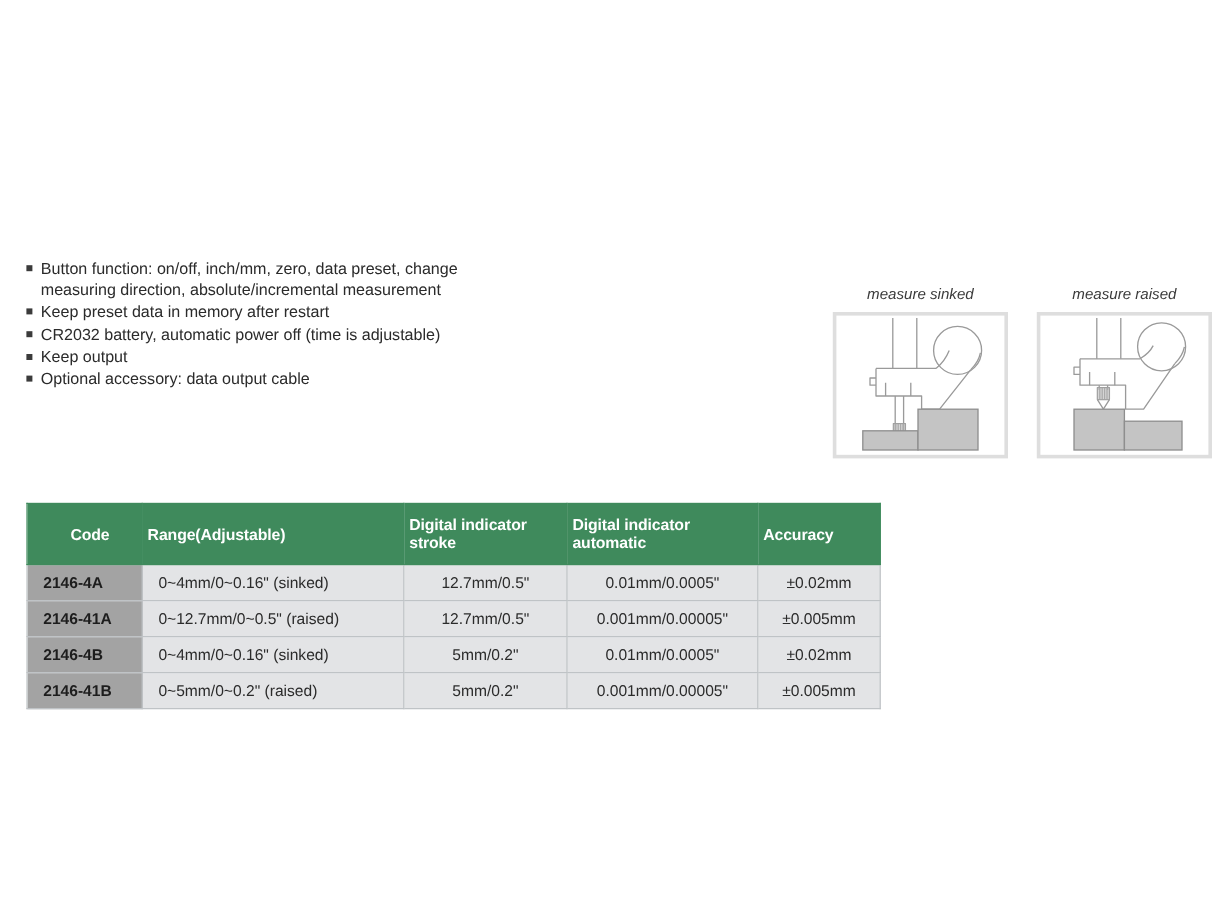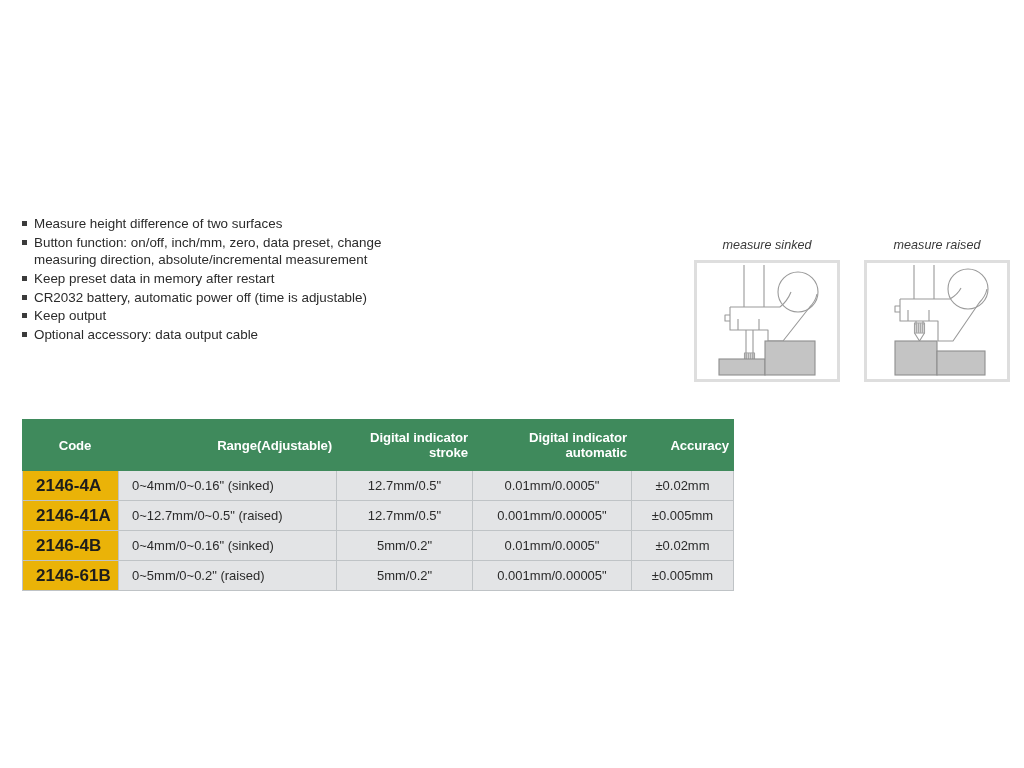--- a/index.html
+++ b/index.html
@@ -74,44 +74,44 @@
     padding: 0;
     vertical-align: middle;
   }
   table.spec-table thead th {
     background: #3f8a5c;
     border-color: #3f8a5c;
     color: #ffffff;
     font-size: 13.2px;
     font-weight: bold;
     line-height: 15px;
-    text-align: right;
+    text-align: left;
     height: 46px;
     padding: 2px 4px;
     letter-spacing: -0.1px;
   }
   table.spec-table thead th.th-code {
     text-align: center;
     padding-left: 13px;
   }
   table.spec-table tbody td {
     background: #e3e4e6;
     height: 29px;
     font-size: 13px;
     color: #2b2b2b;
     text-align: center;
     white-space: nowrap;
   }
   table.spec-table tbody td.cell-code {
-    background: #eab308;
+    background: #a3a3a3;
     font-weight: bold;
     color: #1d1d1d;
     text-align: left;
     padding-left: 13px;
-    font-size: 17px;
+    font-size: 13px;
   }
   table.spec-table tbody td.cell-range {
     text-align: left;
     padding-left: 13px;
   }
 
   
   col.c-code   { width: 96px; }
   col.c-range  { width: 218px; }
   col.c-stroke { width: 136px; }
@@ -150,26 +150,20 @@
     display: block;
     width: 100%;
     height: 100%;
   }
 </style>
 </head>
 <body>
 
 <div id="feature-list">
 
-  <div class="feature-item">
-    <span class="bullet-marker">
-        <i></i>
-      </span>
-    <span class="feature-text">Measure height difference of two surfaces</span>
-  </div>
 
   <div class="feature-item">
     <span class="bullet-marker">
         <i></i>
       </span>
     <span class="feature-text">
       <span>Button function: on/off, inch/mm, zero, data preset, change</span>
       <span class="line2">measuring direction, absolute/incremental measurement</span>
     </span>
   </div>
@@ -252,21 +246,21 @@
         <td>±0.005mm</td>
       </tr>
       <tr>
         <td class="cell-code">2146-4B</td>
         <td class="cell-range">0~4mm/0~0.16" (sinked)</td>
         <td>5mm/0.2"</td>
         <td>0.01mm/0.0005"</td>
         <td>±0.02mm</td>
       </tr>
       <tr>
-        <td class="cell-code">2146-61B</td>
+        <td class="cell-code">2146-41B</td>
         <td class="cell-range">0~5mm/0~0.2" (raised)</td>
         <td>5mm/0.2"</td>
         <td>0.001mm/0.00005"</td>
         <td>±0.005mm</td>
       </tr>
     </tbody>
   </table>
 </div>
 
 <div id="illustrations">

